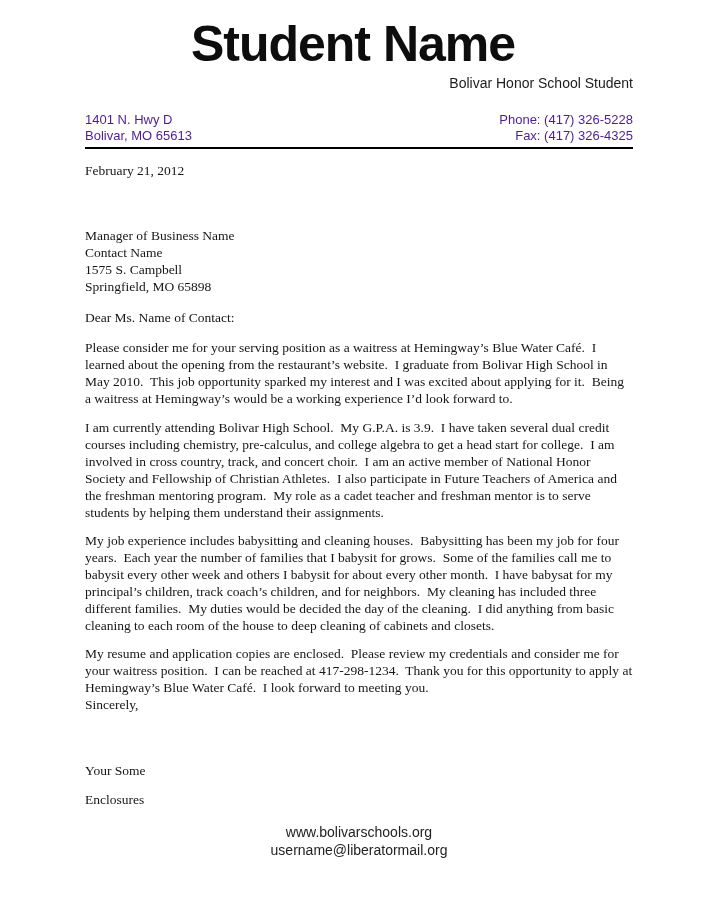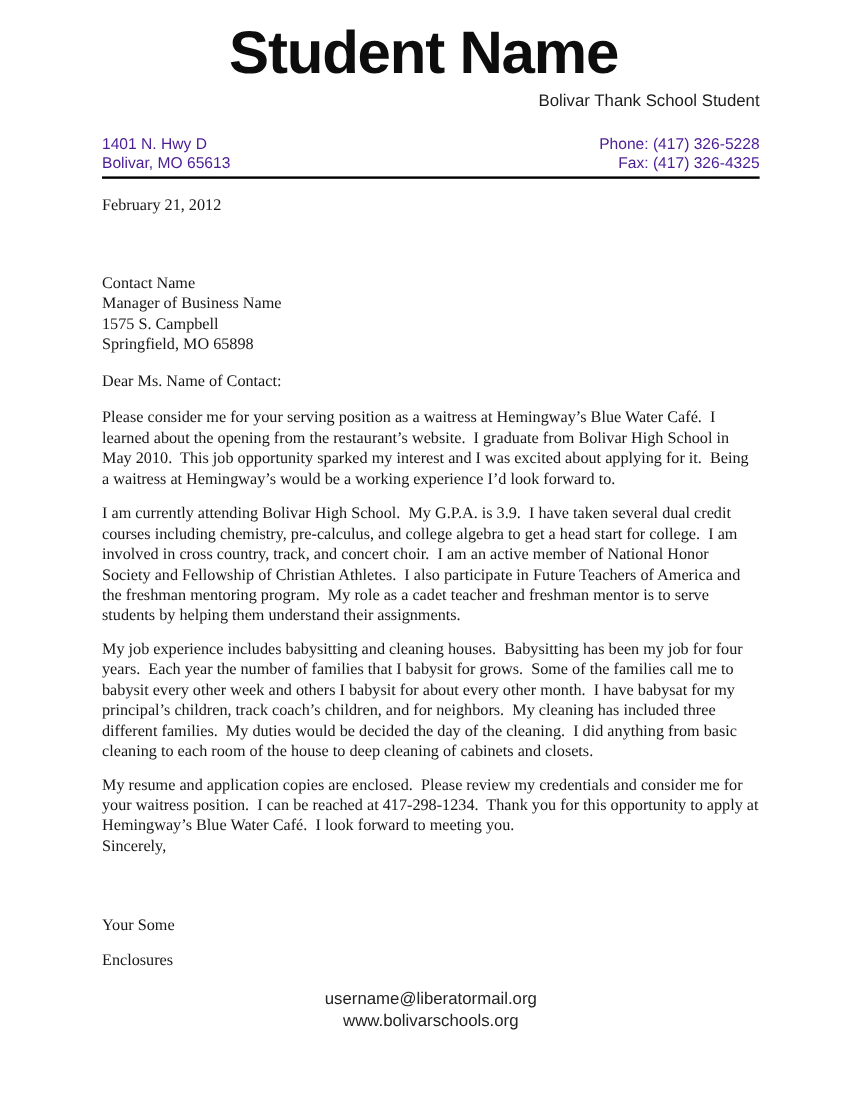--- a/index.html
+++ b/index.html
@@ -74,38 +74,38 @@
   }
 </style>
 </head>
 <body>
 
 <div class="page">
   <div class="content">
 
     <div class="doc-title">Student Name</div>
 
-    <div class="doc-subtitle">Bolivar Thank School Student</div>
+    <div class="doc-subtitle">Bolivar Honor School Student</div>
 
     <div class="addr-block">
       <div class="addr-left">
         <div>1401 N. Hwy D</div>
         <div>Bolivar, MO 65613</div>
       </div>
       <div class="addr-right">
         <div>Phone: (417) 326-5228</div>
         <div>Fax: (417) 326-4325</div>
       </div>
     </div>
 
     <div class="date-line">February 21, 2012</div>
 
     <div class="recipient-block">
+      <div>Manager of Business Name</div>
       <div>Contact Name</div>
-      <div>Manager of Business Name</div>
       <div>1575 S. Campbell</div>
       <div>Springfield, MO 65898</div>
     </div>
 
     <div class="salutation">Dear Ms. Name of Contact:</div>
 
     <p class="para para-1">Please consider me for your serving position as a waitress at Hemingway’s Blue Water Café.  I learned about the opening from the restaurant’s website.  I graduate from Bolivar High School in May 2010.  This job opportunity sparked my interest and I was excited about applying for it.  Being a waitress at Hemingway’s would be a working experience I’d look forward to.</p>
 
     <p class="para para-2">I am currently attending Bolivar High School.  My G.P.A. is 3.9.  I have taken several dual credit courses including chemistry, pre-calculus, and college algebra to get a head start for college.  I am involved in cross country, track, and concert choir.  I am an active member of National Honor Society and Fellowship of Christian Athletes.  I also participate in Future Teachers of America and the freshman mentoring program.  My role as a cadet teacher and freshman mentor is to serve students by helping them understand their assignments.</p>
 
@@ -113,18 +113,18 @@
 
     <p class="para para-4">My resume and application copies are enclosed.  Please review my credentials and consider me for your waitress position.  I can be reached at 417-298-1234.  Thank you for this opportunity to apply at Hemingway’s Blue Water Café.  I look forward to meeting you.</p>
 
     <div class="closing">Sincerely,</div>
 
     <div class="signature">Your Some</div>
 
     <div class="enclosures">Enclosures</div>
 
     <div class="footer">
+      <div>www.bolivarschools.org</div>
       <div>username@liberatormail.org</div>
-      <div>www.bolivarschools.org</div>
     </div>
 
   </div>
 </div>
 
 </body></html>

